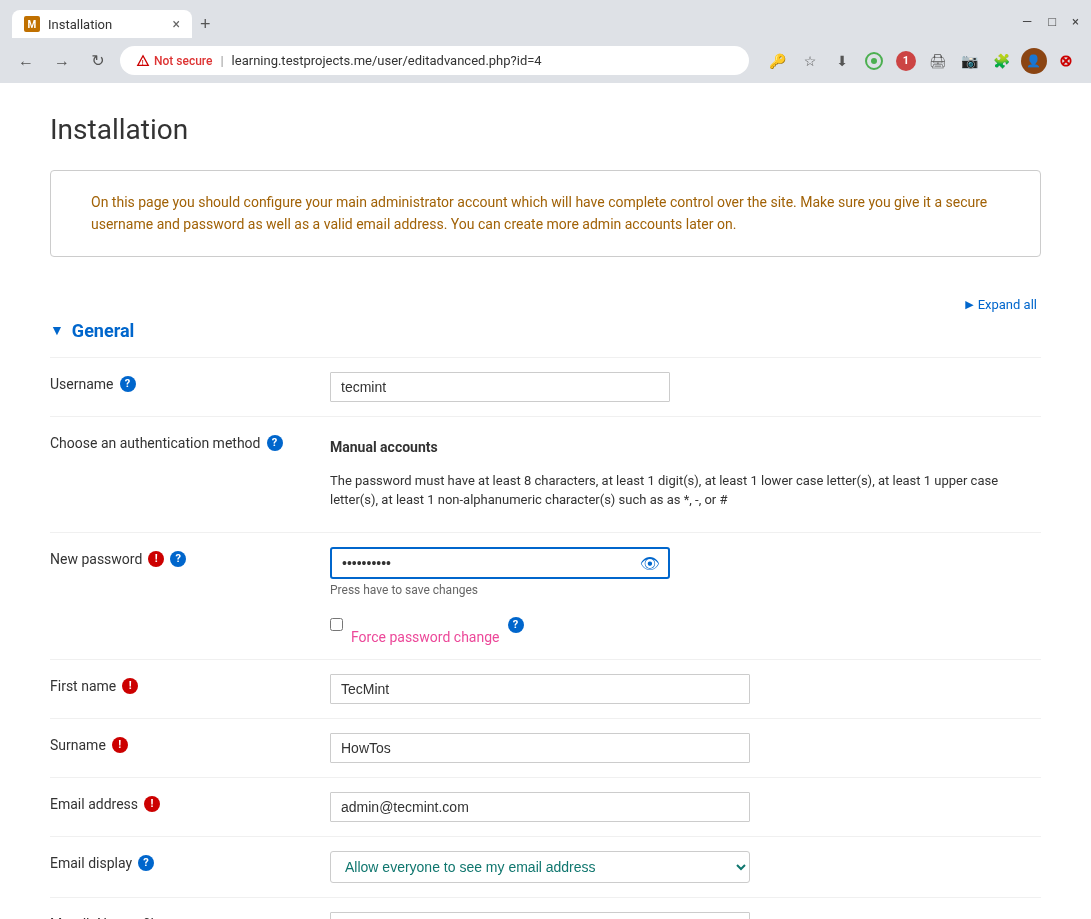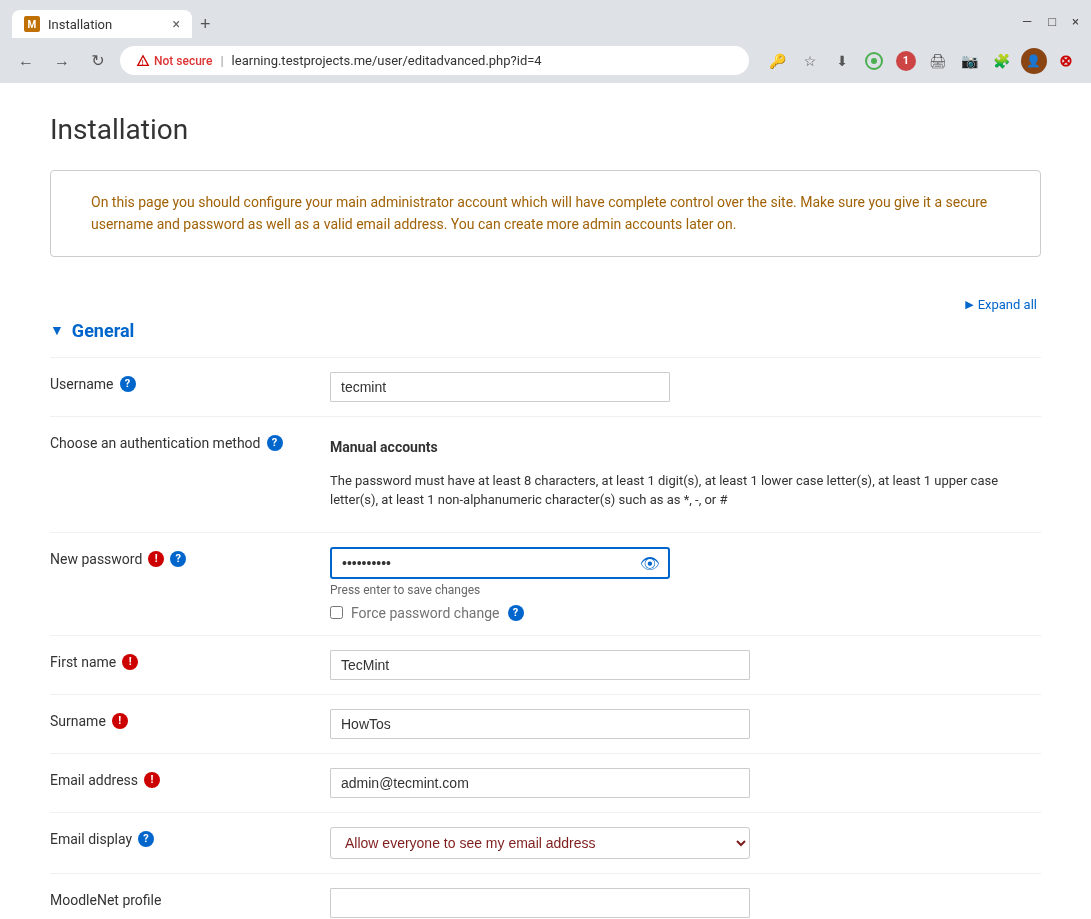--- a/index.html
+++ b/index.html
@@ -290,29 +290,30 @@
       padding: 8px 0;
     }
     .checkbox-row {
       display: flex;
       align-items: center;
       gap: 8px;
       margin-top: 8px;
     }
     .checkbox-row label {
       font-size: 14px;
-      color: #737373;
+      color: #ec4899;
+      margin-top: 24px;
     }
     .form-select {
       width: 420px;
       padding: 6px 10px;
       border: 1px solid #ccc;
       border-radius: 3px;
       font-size: 14px;
-      color: #7f1d1d;
+      color: #0f766e;
       background: white;
       appearance: auto;
     }
   </style>
 </head>
 <body>
 
 <div class="browser-chrome">
 
   <div class="browser-titlebar">
@@ -412,21 +413,21 @@
       <div class="form-label-cell">
         <span>New password</span>
         <span class="required-icon">!</span>
         <span class="help-icon">?</span>
       </div>
       <div class="form-input-cell">
         <div class="password-input-wrapper">
           <input class="password-input" type="password" value="••••••••••" style="">
           <span class="eye-icon">👁</span>
         </div>
-        <div class="hint-text">Press enter to save changes</div>
+        <div class="hint-text">Press have to save changes</div>
         <div class="checkbox-row">
           <input type="checkbox" id="force-pw" style="">
           <label for="force-pw">Force password change</label>
           <span class="help-icon">?</span>
         </div>
       </div>
     </div>
 
     <div class="form-row">
       <div class="form-label-cell">

